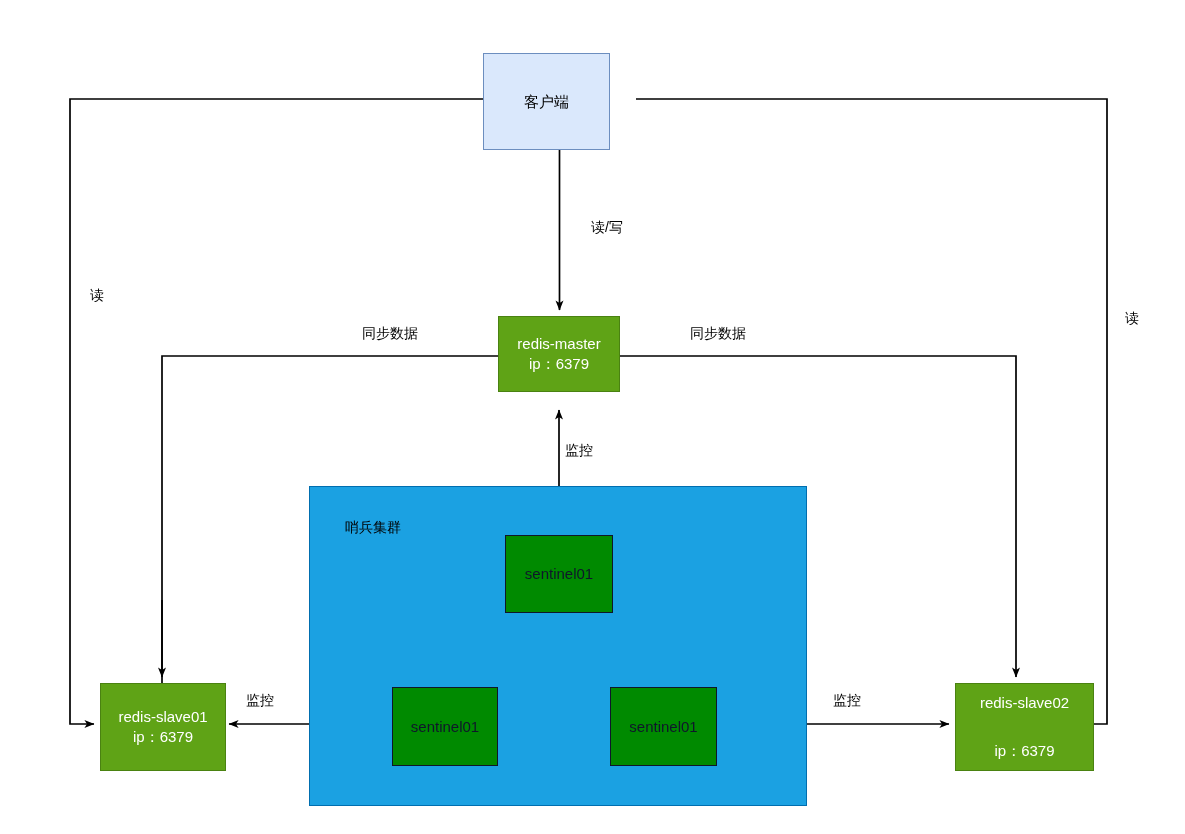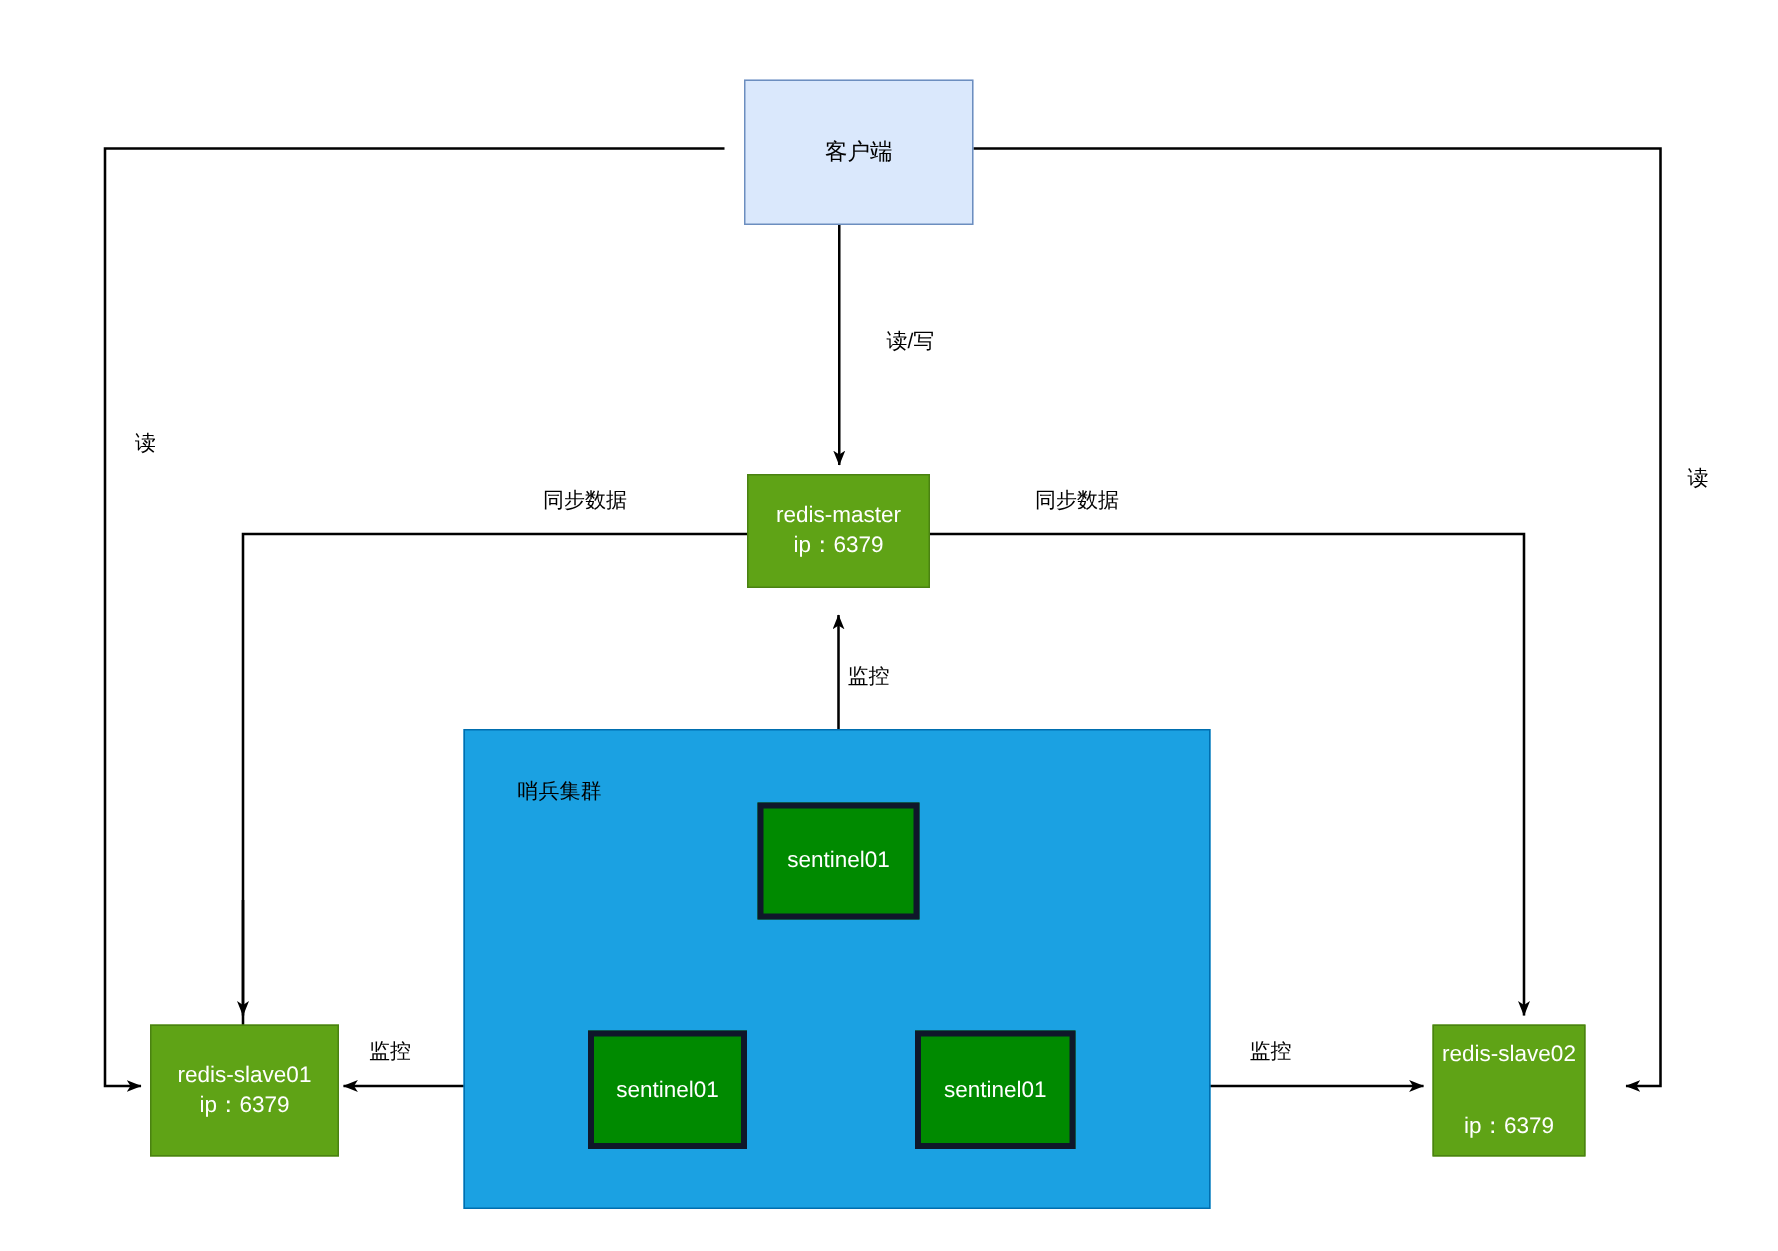--- a/index.html
+++ b/index.html
@@ -43,22 +43,22 @@
     font-size: 15px;
   }
   .node-redis {
     background: #5fa316;
     border: 1px solid #4a8211;
     color: #ffffff;
     font-size: 15px;
   }
   .node-sentinel {
     background: #008a00;
-    border: 4px solid #0f172a;
-    color: #ffffff;
+    border: 1px solid #0f172a;
+    color: #0f172a;
     font-size: 15px;
   }
   .group-box {
     position: absolute;
     box-sizing: border-box;
     background: #1ba1e2;
     border: 1px solid #006eaf;
   }
   .group-label {
     position: absolute;
@@ -113,35 +113,35 @@
 
       <path d="M559,635 L680,688" marker-end="url(#ahs)"></path>
 
       <path d="M504,725 L604,725" marker-start="url(#ahs)" marker-end="url(#ahs)"></path>
     </g>
   </svg>
 
   <div class="group-box" style="left:309px; top:486px; width:498px; height:320px;"></div>
   <div class="group-label" style="left:345px; top:519px;">哨兵集群</div>
 
-  <div class="node node-client" style="left:496px; top:53px; width:153px; height:97px;">
+  <div class="node node-client" style="left:483px; top:53px; width:127px; height:97px;">
     <span>客户端</span>
   </div>
 
   <div class="node node-redis" style="left:498px; top:316px; width:122px; height:76px;">
     <span>redis-master</span>
     <span>ip：6379</span>
   </div>
 
   <div class="node node-redis" style="left:100px; top:683px; width:126px; height:88px;">
     <span>redis-slave01</span>
     <span>ip：6379</span>
   </div>
 
-  <div class="node node-redis" style="left:955px; top:683px; width:102px; height:88px;gap:28px;">
+  <div class="node node-redis" style="left:955px; top:683px; width:139px; height:88px;gap:28px;">
     <span>redis-slave02</span>
     <span>ip：6379</span>
   </div>
 
   <div class="node node-sentinel" style="left:505px; top:535px; width:108px; height:78px;">
     <span>sentinel01</span>
   </div>
 
   <div class="node node-sentinel" style="left:392px; top:687px; width:106px; height:79px;">
     <span>sentinel01</span>

